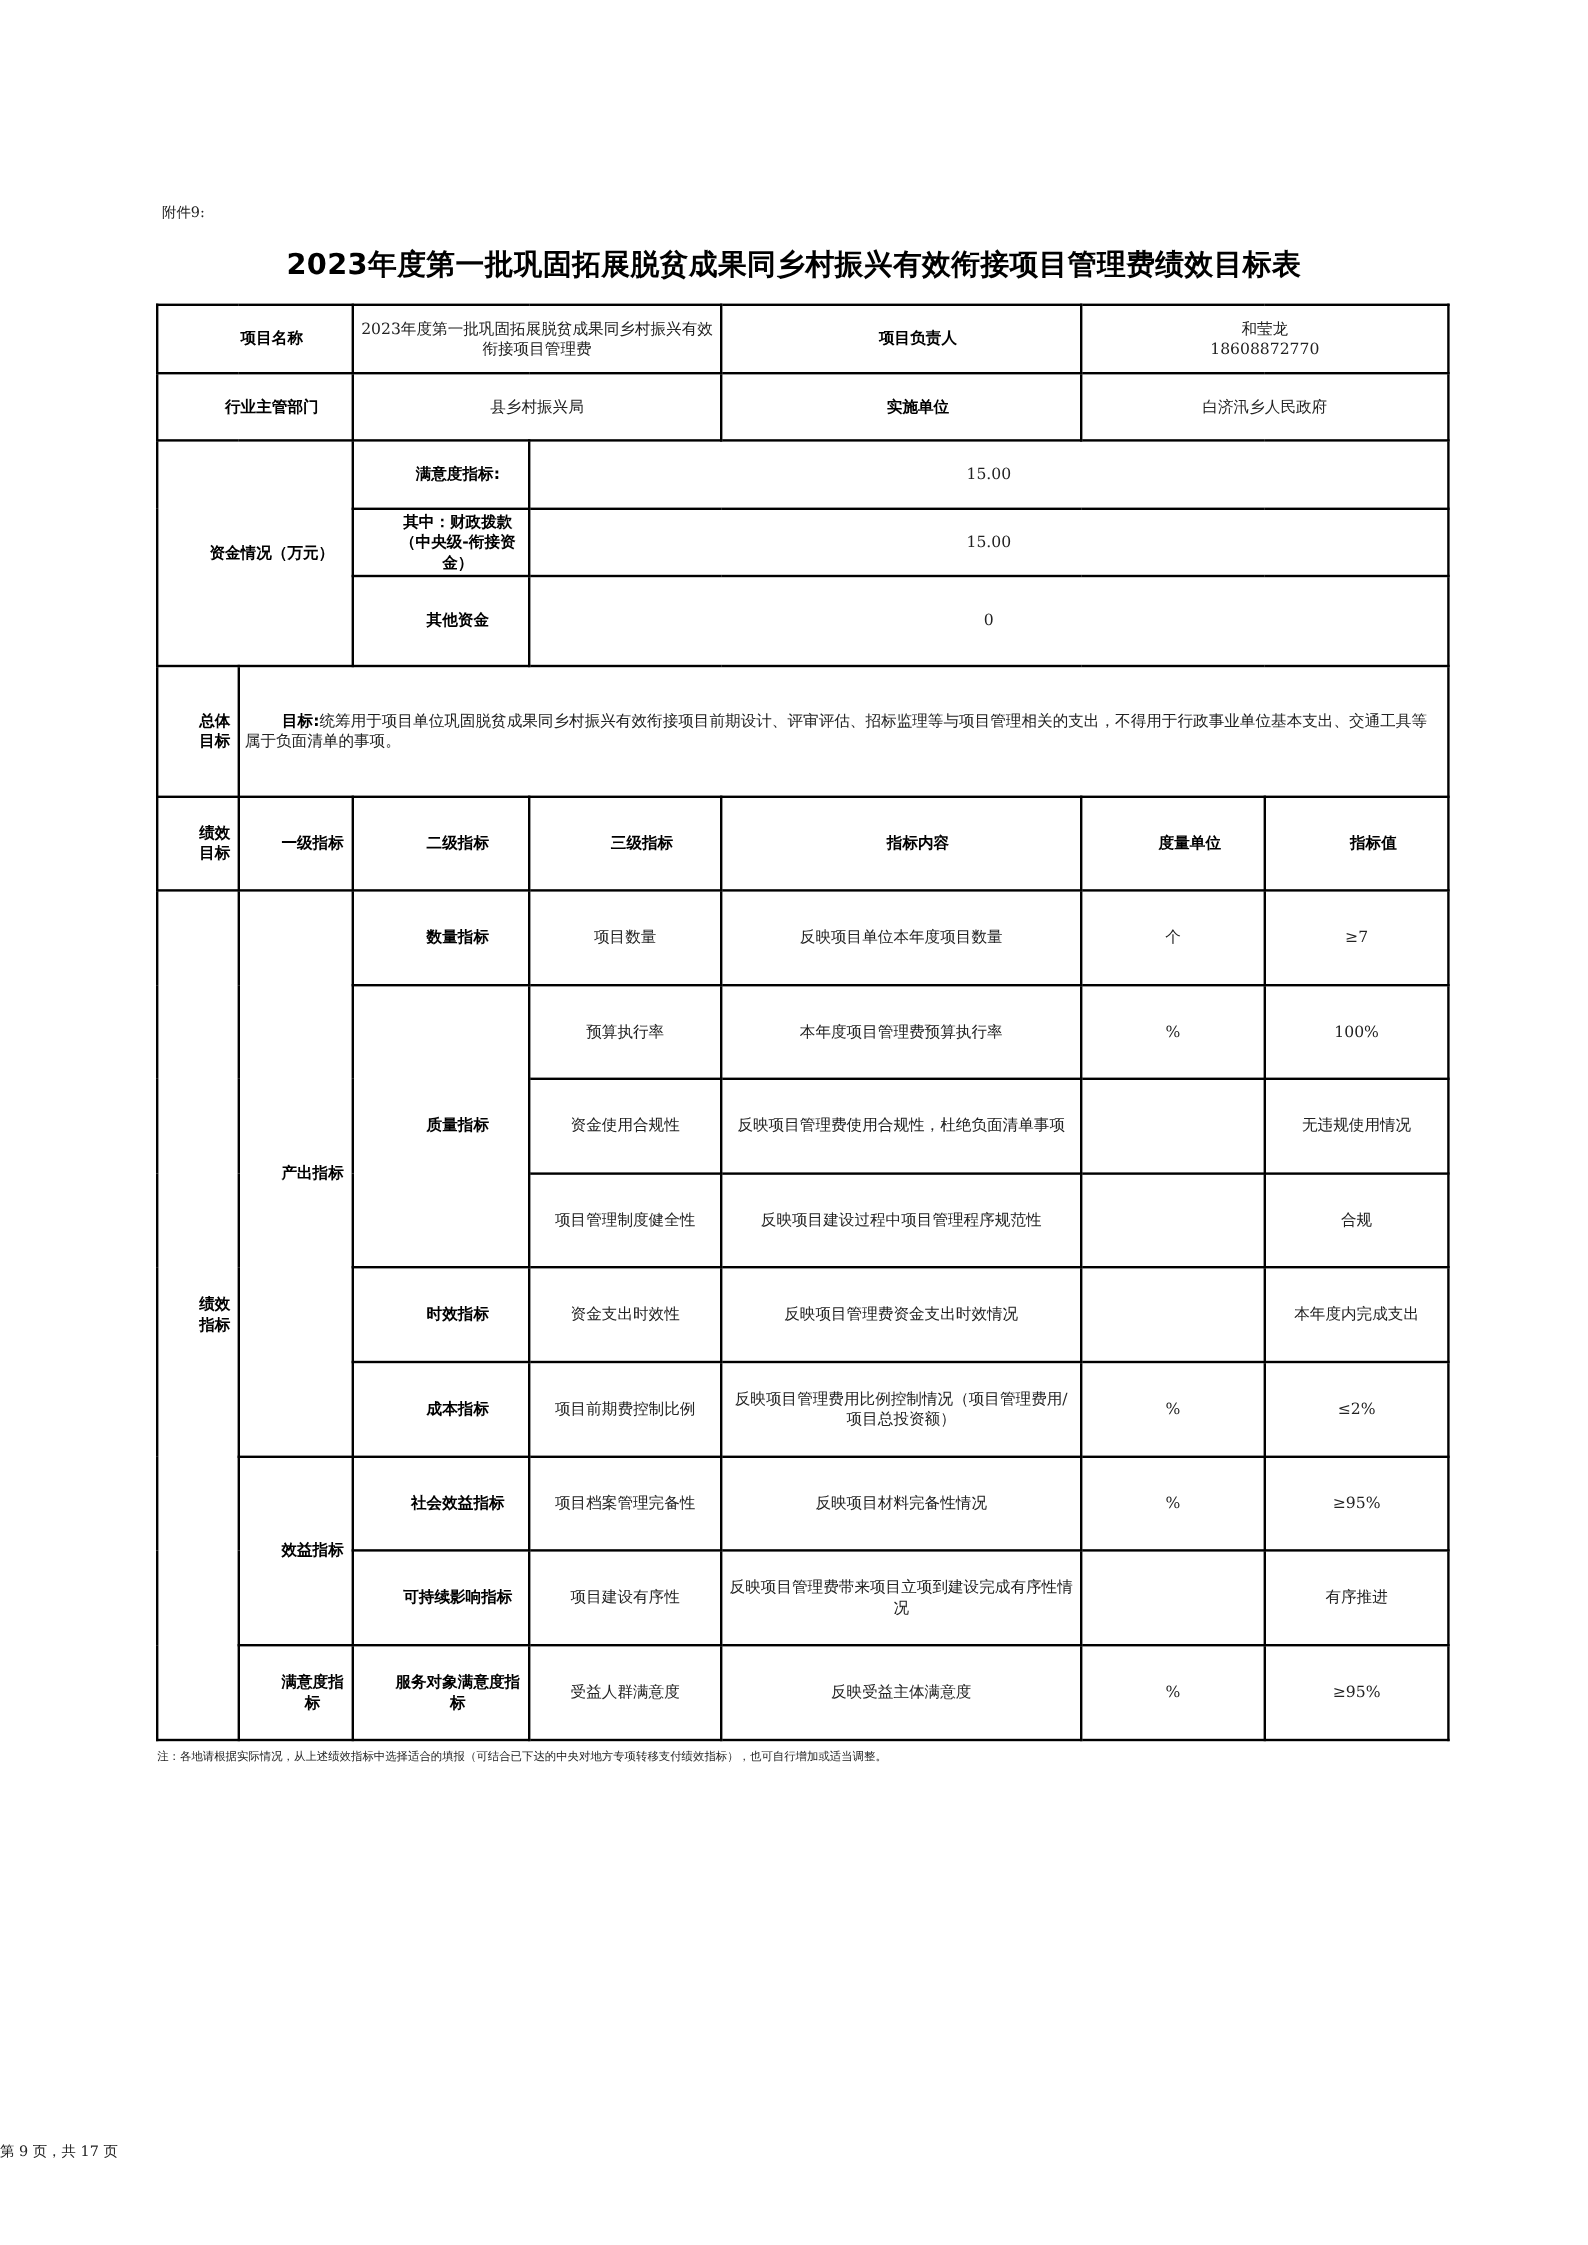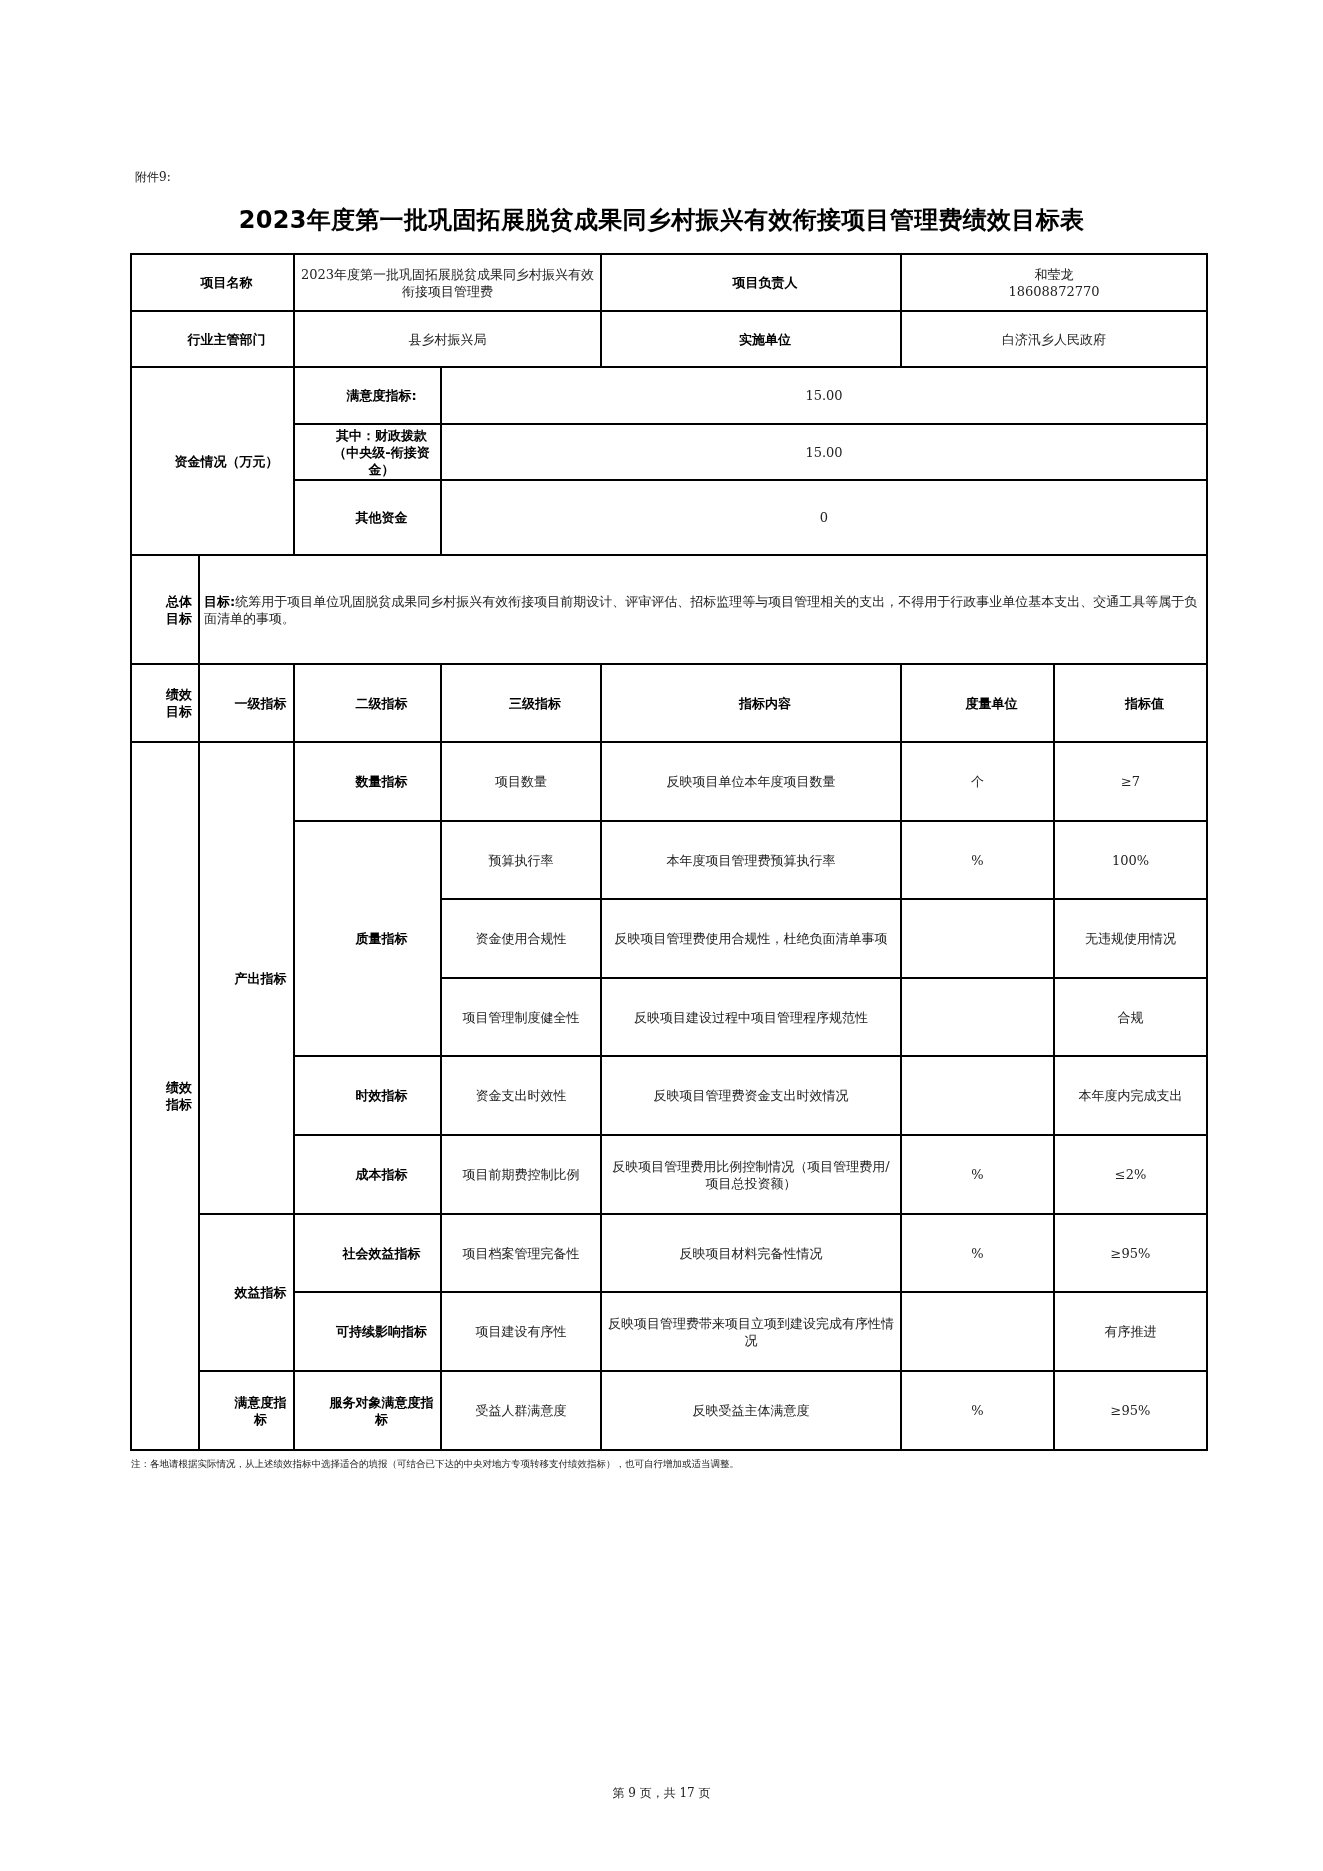--- a/index.html
+++ b/index.html
@@ -5,23 +5,23 @@
   html, body { margin: 0; padding: 0; background: #ffffff; }
   body { width: 1323px; height: 1871px; position: relative; overflow: hidden;
          font-family: "DejaVu Serif", "Liberation Serif", serif; color: #111; }
   .attach { position: absolute; left: 135px; top: 169px; font-size: 12px; color: #222; }
   .title { position: absolute; left: 0; width: 1323px; top: 204px; text-align: center;
            font-family: "DejaVu Sans", "Liberation Sans", sans-serif; font-size: 24px; font-weight: bold; color: #000; letter-spacing: 0.3px; }
   table.grid { position: absolute; left: 130px; top: 253px; border-collapse: collapse; table-layout: fixed; width: 1076px; }
   table.grid td { border: 2px solid #000; text-align: center; vertical-align: middle; font-size: 13px; line-height: 17px; padding: 0 4px; color: #222; overflow: hidden; }
   table.grid td.b { font-family: "DejaVu Sans", "Liberation Sans", sans-serif; font-weight: bold; font-size: 13px; color: #000; padding-left: 32px; }
   td.goal { text-align: left !important; padding: 0 4px !important; }
-  .goal-label { font-family: "DejaVu Sans", "Liberation Sans", sans-serif; font-weight: bold; color: #000; }
+  .goal-label { font-family: "DejaVu Sans", "Liberation Sans", sans-serif; font-weight: bold; color: #000; margin-left: 31px; }
   .note { position: absolute; left: 131px; top: 1458px; font-size: 9.5px; color: #222; white-space: nowrap; }
-  .footer { position: absolute; left: 0; width: 1323px; top: 1785px; text-align: center; font-size: 12px; color: #222; }
+  .footer { position: absolute; left: 0; width: 1323px; top: 1785px; font-size: 12px; color: #222; }
 </style>
 </head>
 <body>
 
 <div class="attach">附件9:</div>
 <div class="title">2023年度第一批巩固拓展脱贫成果同乡村振兴有效衔接项目管理费绩效目标表</div>
 
 <table class="grid">
   <colgroup>
     <col style="width:68px">

